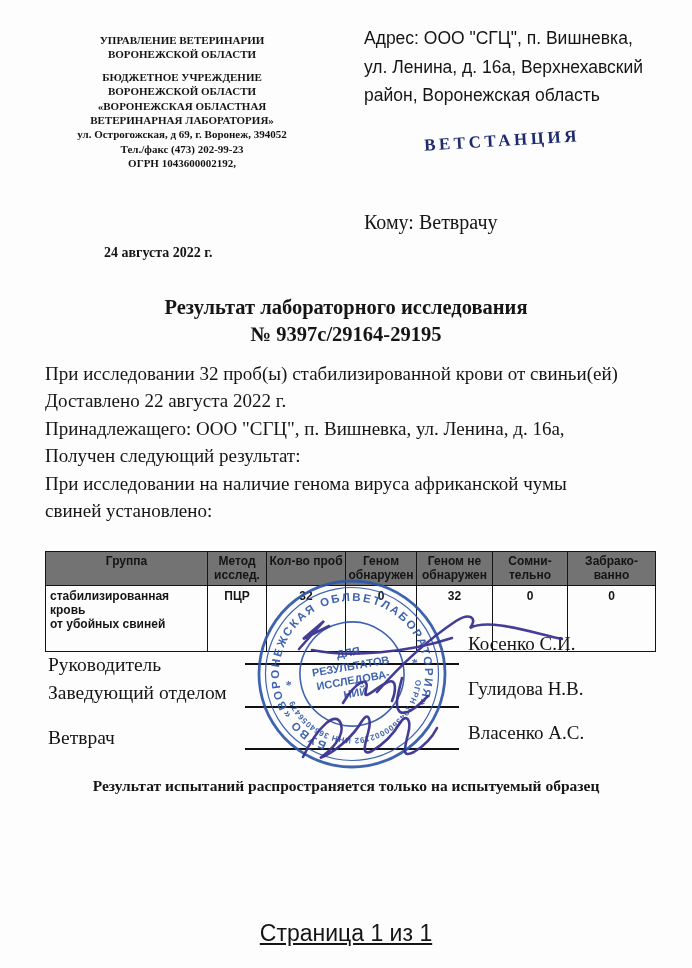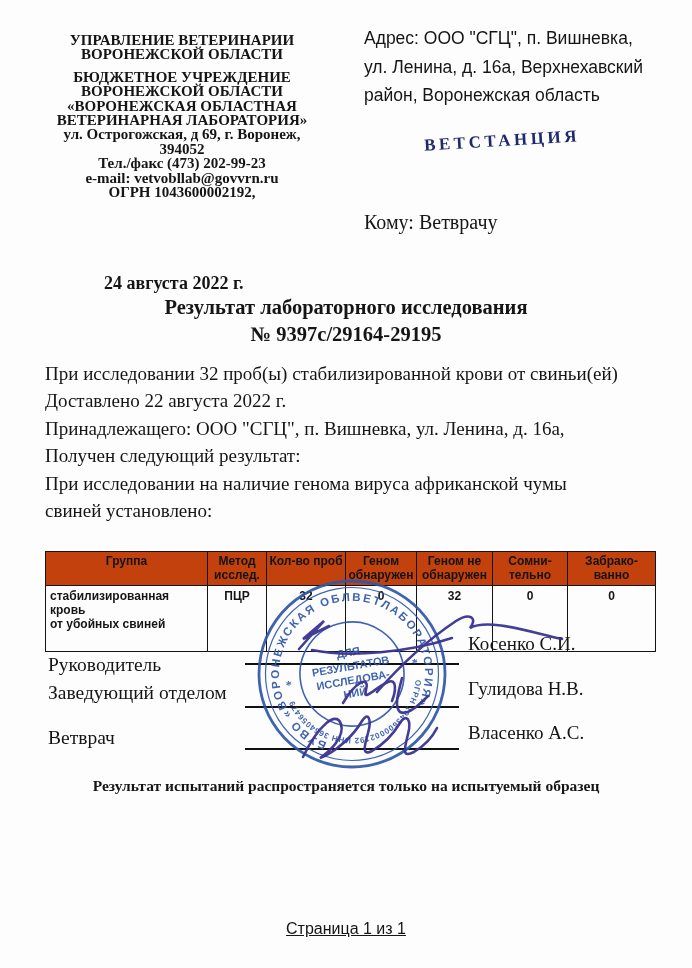--- a/index.html
+++ b/index.html
@@ -3,48 +3,48 @@
 <meta charset="utf-8">
 <style>
   html,body { margin:0; padding:0; background:#ffffff; }
   .page {
     position:relative; width:692px; height:968px; background:#fdfdfd;
     font-family:"Liberation Serif", serif; color:#151515; overflow:hidden;
   }
   
   .org-block {
     position:absolute; left:50px; top:33px; width:264px;
-    text-align:center; font-weight:bold; font-size:15px; line-height:14.4px;
+    text-align:center; font-weight:bold; font-size:11px; line-height:14.4px;
   }
   .org-group2 { margin-top:8px; }
   
   .address-block {
     position:absolute; left:364px; top:24px; width:302px;
     font-family:"Liberation Sans", sans-serif; font-size:17.5px; line-height:28.5px;
   }
   .vetstation {
     position:absolute; left:424px; top:131px;
     font-weight:bold; font-size:17px; letter-spacing:3.5px;
     color:#1d2a6e; transform:rotate(-3.5deg);
   }
   .recipient { position:absolute; left:364px; top:211px; font-size:20px; }
-  .doc-date  { position:absolute; left:104px; top:245px; font-size:18px; font-weight:bold;margin-top:28px; }
+  .doc-date  { position:absolute; left:104px; top:245px; font-size:14px; font-weight:bold; }
   
   .doc-title { position:absolute; left:0; top:294px; width:692px; text-align:center;
                font-weight:bold; font-size:20.5px; line-height:27px; }
   
   .body-text { position:absolute; left:45px; top:363px; width:620px;
                font-size:19px; }
   .body-text div { height:27.4px; }
   
   .results-table { position:absolute; left:45px; top:551px; width:610px;
                    border-collapse:collapse; table-layout:fixed;
                    font-family:"Liberation Sans", sans-serif; }
   .results-table th {
-    background:#c2410c; border:1.6px solid #141414; color:#141414;
+    background:#737373; border:1.6px solid #141414; color:#141414;
     font-size:12px; font-weight:bold; line-height:13.8px;
     padding:3px 1px 2px; vertical-align:top; white-space:pre-line; height:28px;
   }
   .results-table td {
     border:1.6px solid #141414; font-size:12px; font-weight:bold;
     line-height:14px; text-align:center; vertical-align:top;
     padding:3px 1px 20px; white-space:pre-line; height:31px;
   }
   .results-table td.cell-left { text-align:left; padding-left:4px; }
   
@@ -55,39 +55,38 @@
   .role-1 { top:638px;margin-top:16px; } .role-2 { top:682px; } .role-3 { top:727px; }
   .name-1 { top:633px; } .name-2 { top:678px; } .name-3 { top:722px; }
   .line-1 { top:663px; } .line-2 { top:706px; } .line-3 { top:748px; }
   
   .stamp { position:absolute; left:252px; top:574px; width:200px; height:200px; opacity:0.92; }
   .ink   { position:absolute; left:0; top:0; width:692px; height:968px; pointer-events:none; }
   
   .footer-note { position:absolute; left:0; top:777px; width:692px; text-align:center;
                  font-weight:bold; font-size:15.5px; }
   .page-footer { position:absolute; left:0; top:920px; width:692px; text-align:center;
-                 font-family:"Liberation Sans", sans-serif; font-size:16px;
+                 font-family:"Liberation Sans", sans-serif; font-size:23px;
                  text-decoration:underline; }
 </style>
 </head>
 <body>
 
 <div class="page">
 
   <div class="org-block">
     <div>УПРАВЛЕНИЕ ВЕТЕРИНАРИИ</div>
     <div>ВОРОНЕЖСКОЙ ОБЛАСТИ</div>
     <div class="org-group2">
       <div>БЮДЖЕТНОЕ УЧРЕЖДЕНИЕ</div>
       <div>ВОРОНЕЖСКОЙ ОБЛАСТИ</div>
       <div>«ВОРОНЕЖСКАЯ ОБЛАСТНАЯ</div>
       <div>ВЕТЕРИНАРНАЯ ЛАБОРАТОРИЯ»</div>
       <div>ул. Острогожская, д 69, г. Воронеж, 394052</div>
       <div>Тел./факс  (473) 202-99-23</div>
-      <div>e-mail:  vetvobllab@govvrn.ru</div>
       <div>ОГРН 1043600002192,</div>
     </div>
   </div>
 
   <div class="address-block">
     <div>Адрес: ООО "СГЦ", п. Вишневка,</div>
     <div>ул. Ленина, д. 16а, Верхнехавский</div>
     <div>район, Воронежская область</div>
   </div>
 

